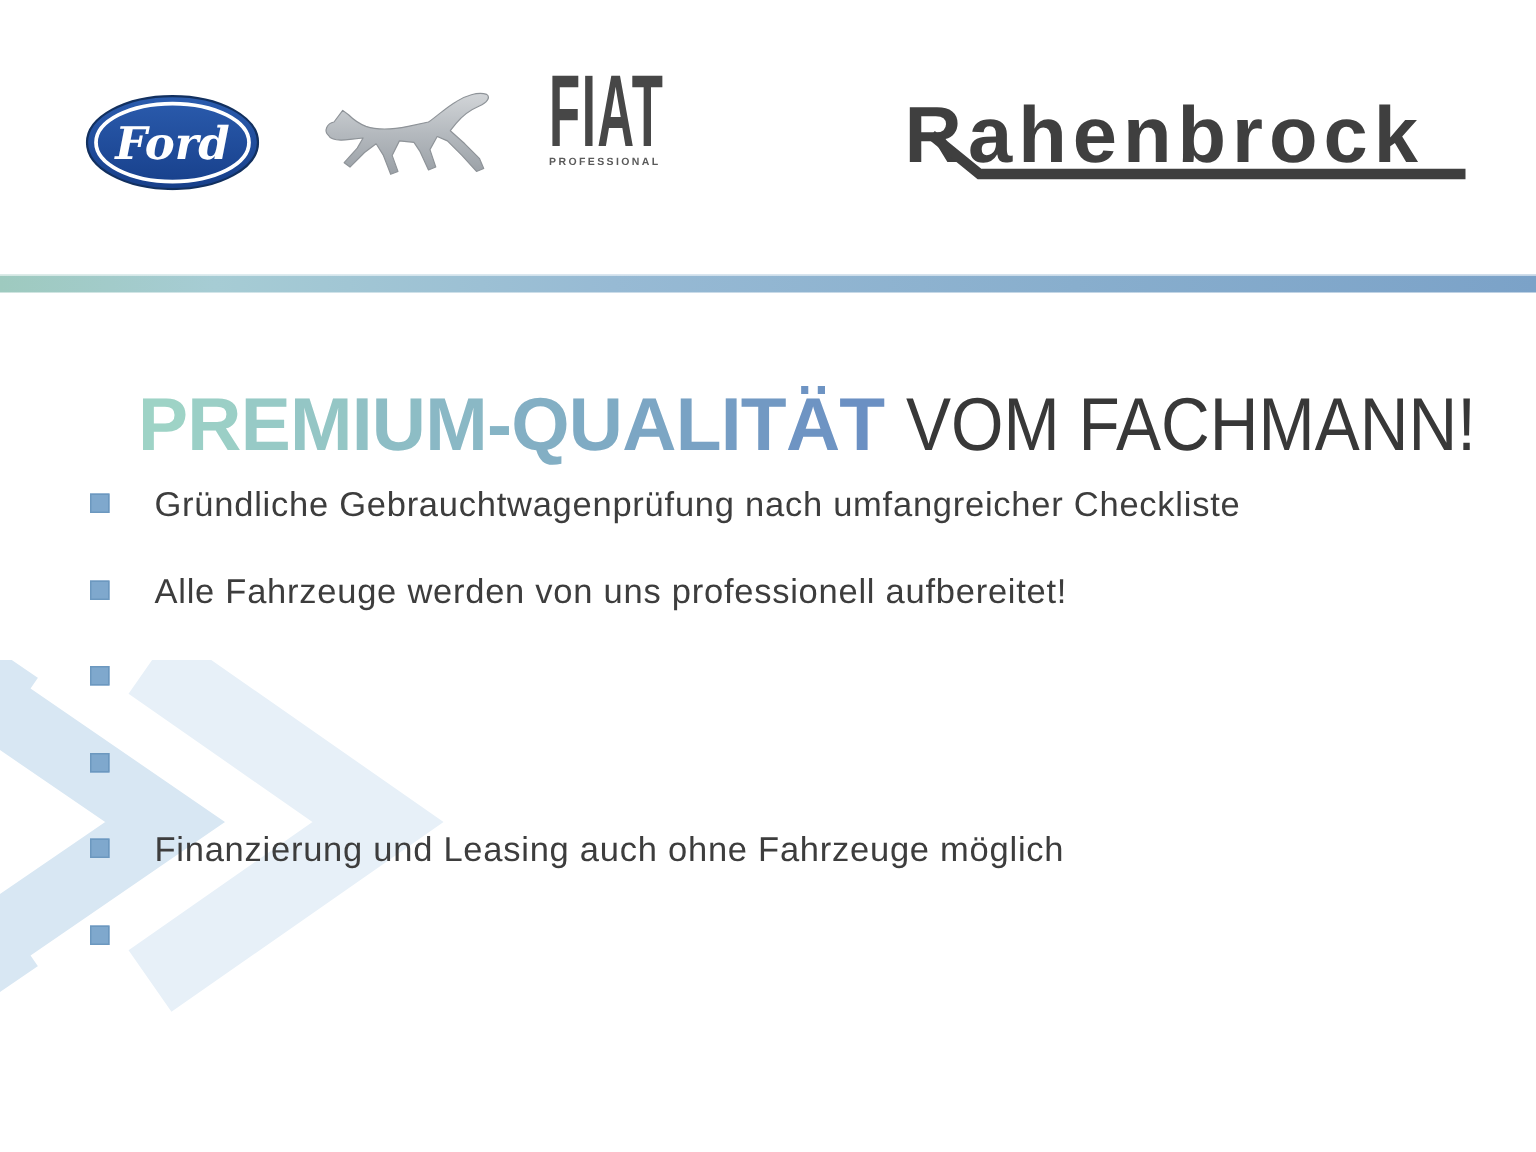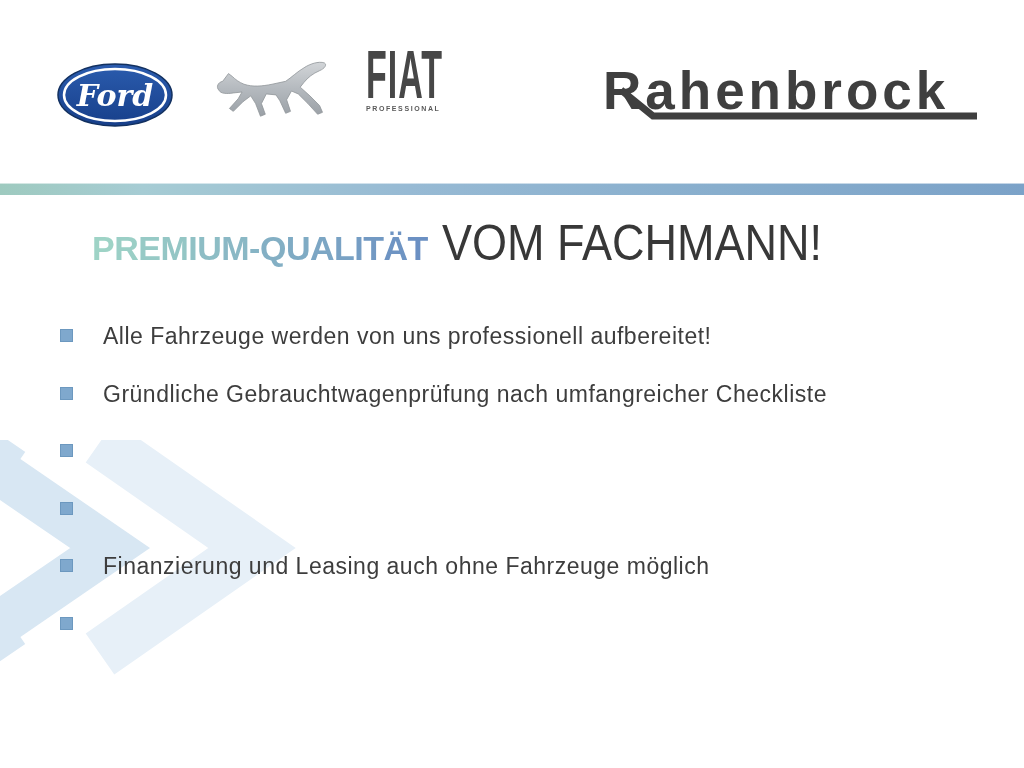--- a/index.html
+++ b/index.html
@@ -45,21 +45,21 @@
 
   
   .watermark { position:absolute; left:0; top:440px; width:330px; height:260px; z-index:0; }
 
   
   .title-row {
     position:absolute; left:92px; top:216px; width:900px; height:60px;
     display:flex; align-items:baseline; white-space:nowrap; z-index:2;
   }
   .title-highlight {
-    font-size:34px; font-weight:700; letter-spacing:-0.5px; line-height:1.1;
+    font-size:50px; font-weight:700; letter-spacing:-0.5px; line-height:1.1;margin-top:40px;
   }
   .title-rest {
     display:inline-block; margin-left:14px;
     font-size:50px; font-weight:500; color:#383838; line-height:1.1;
     transform:scaleX(0.9); transform-origin:left bottom;
   }
 
   
   .benefit-list {
     position:absolute; left:60px; top:308px; width:920px; z-index:2;
@@ -137,25 +137,25 @@
   <div class="divider"></div>
 
   <div class="title-row">
     <span class="title-highlight"><span style="color: rgb(158, 211, 198);">P</span><span style="color: rgb(155, 207, 198);">R</span><span style="color: rgb(151, 202, 198);">E</span><span style="color: rgb(148, 198, 197);">M</span><span style="color: rgb(144, 193, 197);">I</span><span style="color: rgb(141, 189, 197);">U</span><span style="color: rgb(138, 184, 197);">M</span><span style="color: rgb(134, 180, 197);">-</span><span style="color: rgb(131, 175, 196);">Q</span><span style="color: rgb(127, 171, 196);">U</span><span style="color: rgb(124, 166, 196);">A</span><span style="color: rgb(121, 162, 196);">L</span><span style="color: rgb(117, 157, 196);">I</span><span style="color: rgb(114, 153, 195);">T</span><span style="color: rgb(110, 148, 195);">Ä</span><span style="color: rgb(107, 144, 195);">T</span></span>
     <span class="title-rest">VOM FACHMANN!</span>
   </div>
 
   <ul class="benefit-list">
       <li>
         <span class="bullet-square"></span>
-        <span class="benefit-text">Alle Fahrzeuge werden von uns professionell aufbereitet!</span>
+        <span class="benefit-text">Gründliche Gebrauchtwagenprüfung nach umfangreicher Checkliste</span>
       </li>
       <li>
         <span class="bullet-square"></span>
-        <span class="benefit-text">Gründliche Gebrauchtwagenprüfung nach umfangreicher Checkliste</span>
+        <span class="benefit-text">Alle Fahrzeuge werden von uns professionell aufbereitet!</span>
       </li>
       <li>
         <span class="bullet-square"></span>
       </li>
       <li>
         <span class="bullet-square"></span>
       </li>
       <li>
         <span class="bullet-square"></span>
         <span class="benefit-text">Finanzierung und Leasing auch ohne Fahrzeuge möglich</span>

